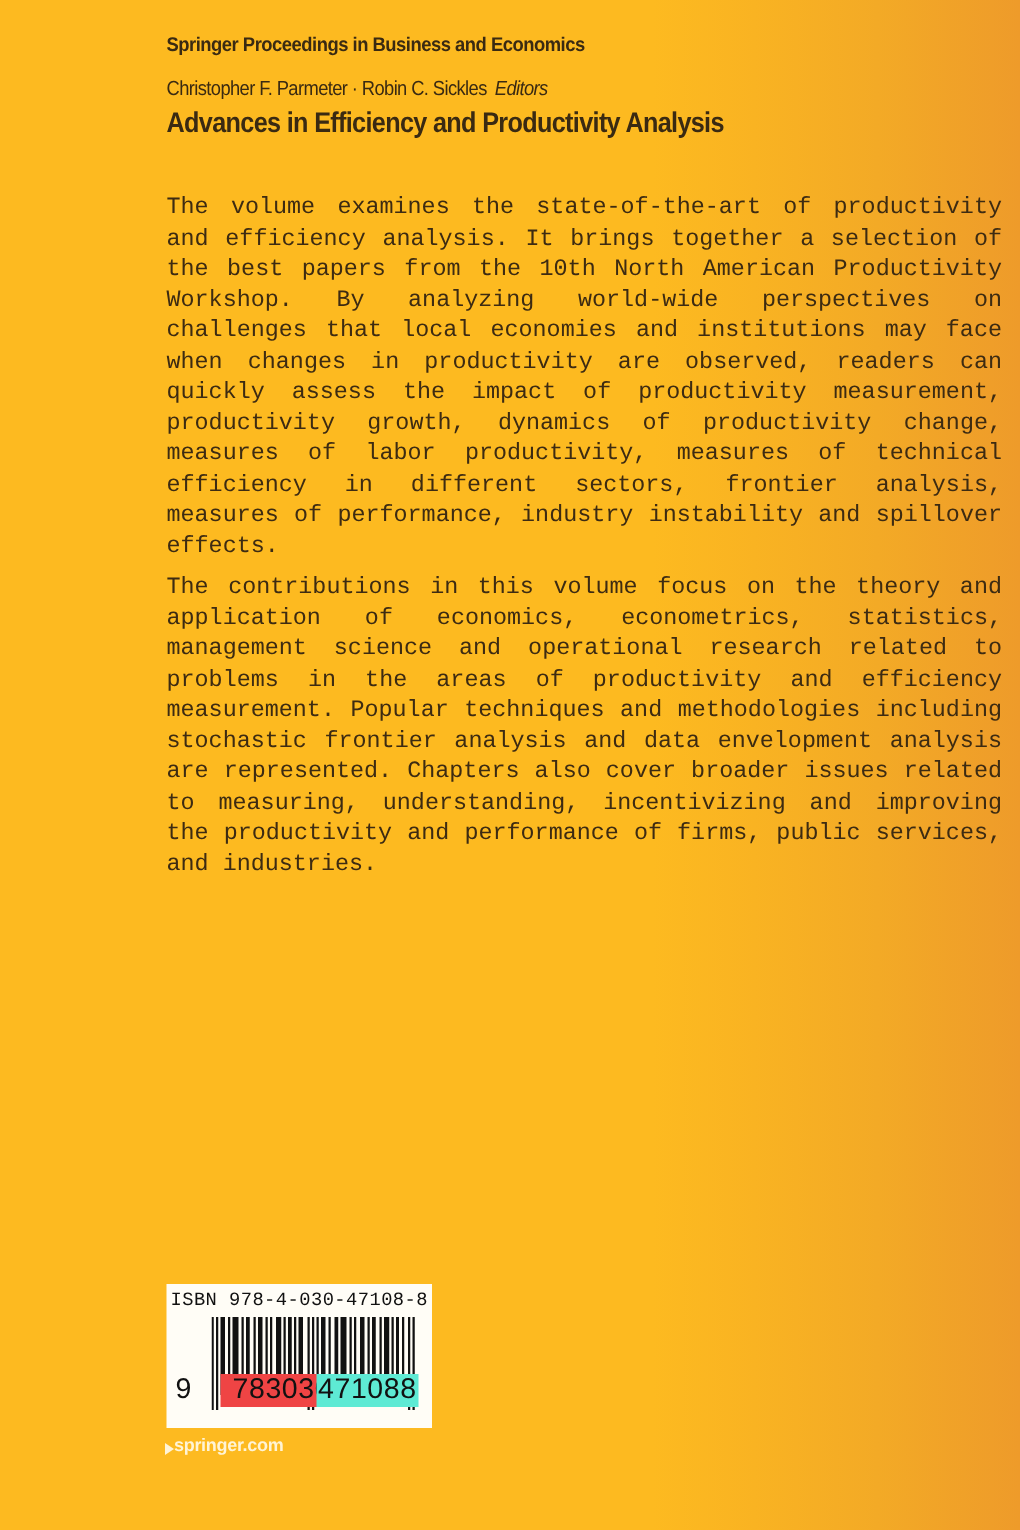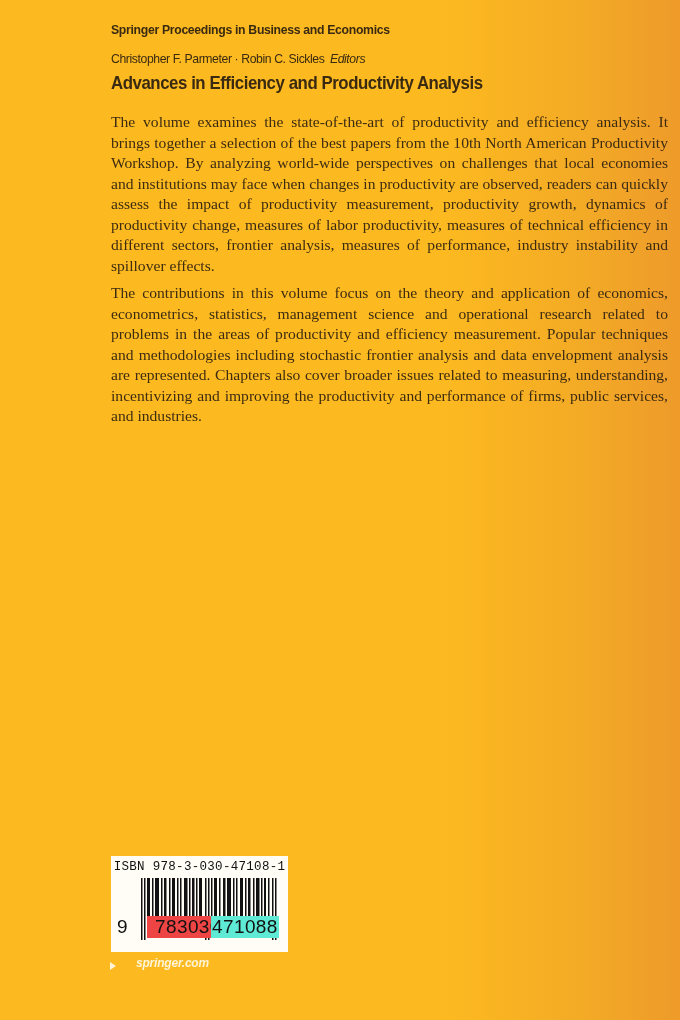--- a/index.html
+++ b/index.html
@@ -22,22 +22,22 @@
       transform: scaleX(0.9); transform-origin: left; white-space: nowrap;
     }
     .editors .role { font-style: italic; margin-left: 6px; }
     .title {
       position: absolute; left: 67px; top: 72px;
       font-family: "Liberation Sans", sans-serif; font-weight: bold;
       font-size: 19px; letter-spacing: -0.5px; color: #3a2a12;
       transform: scaleX(0.885); transform-origin: left; white-space: nowrap;
     }
     .body {
-      position: absolute; left: 67px; top: 112px; width: 557px;
-      font-family: Liberation Serif, serif; font-size: 15.6px;
+      position: absolute; left: 67px; top: 128px; width: 557px;
+      font-family: Liberation Mono, monospace; font-size: 15.6px;
       line-height: 20.5px; color: #3d2b12; text-align: justify;
     }
     .body p { margin: 0 0 7px 0; }
     .barcode-box {
       position: absolute; left: 67px; top: 856px; width: 177px; height: 96px;
       background: #fffdf6;
     }
     .isbn-label {
       position: absolute; left: 0; top: 4px; width: 177px; text-align: center;
       font-family: "Liberation Mono", monospace; font-size: 12.5px; color: #111;
@@ -52,21 +52,21 @@
       font-family: "Liberation Sans", sans-serif; font-size: 19px; color: #111;
       white-space: nowrap;
     }
     .barcode-digits .first { position: absolute; left: 6px; top: 0; }
     .barcode-digits .g1 { position: absolute; left: 36px; top: 0; background: #ef4444; padding: 0 8px; letter-spacing: 0.4px; }
     .barcode-digits .g2 { position: absolute; left: 100px; top: 0; background: #5eead4; padding: 0 1px; letter-spacing: 0.4px; }
     .springer-link {
       position: absolute; left: 66px; top: 956px;
       font-family: "Liberation Sans", sans-serif; font-weight: bold;
       font-size: 12px; color: #fff4d6; letter-spacing: -0.2px;
-      display: flex; align-items: flex-end; gap: 20px; font-style: italic;
+      display: flex; align-items: flex-end; gap: 0;
     }
     .springer-link .arrow {
       width: 0; height: 0; border-left: 6px solid #fff4d6;
       border-top: 4.5px solid transparent; border-bottom: 4.5px solid transparent;
       display: inline-block;
     }
   </style>
 </head>
 <body>
 
@@ -79,21 +79,21 @@
   </div>
 
   <div class="title">Advances in Efficiency and Productivity Analysis</div>
 
   <div class="body">
     <p>The volume examines the state-of-the-art of productivity and efficiency analysis. It brings together a selection of the best papers from the 10th North American Productivity Workshop. By analyzing world-wide perspectives on challenges that local economies and institutions may face when changes in productivity are observed, readers can quickly assess the impact of productivity measurement, productivity growth, dynamics of productivity change, measures of labor productivity, measures of technical efficiency in different sectors, frontier analysis, measures of performance, industry instability and spillover effects.</p>
     <p>The contributions in this volume focus on the theory and application of economics, econometrics, statistics, management science and operational research related to problems in the areas of productivity and efficiency measurement. Popular techniques and methodologies including stochastic frontier analysis and data envelopment analysis are represented. Chapters also cover broader issues related to measuring, understanding, incentivizing and improving the productivity and performance of firms, public services, and industries.</p>
   </div>
 
   <div class="barcode-box">
-    <div class="isbn-label">ISBN 978-3-030-47108-1</div>
+    <div class="isbn-label">ISBN 978-4-030-47108-8</div>
     <div class="bars">
       <svg width="138" height="62" viewBox="0 0 138 62">
         <g fill="#111">
           <rect x="0" y="0" width="1.5" height="62"></rect>
           <rect x="3" y="0" width="1.5" height="62"></rect>
           <rect x="6" y="0" width="3" height="52"></rect>
           <rect x="11" y="0" width="1.5" height="52"></rect>
           <rect x="14" y="0" width="4" height="52"></rect>
           <rect x="20" y="0" width="1.5" height="52"></rect>
           <rect x="23" y="0" width="2.5" height="52"></rect>

